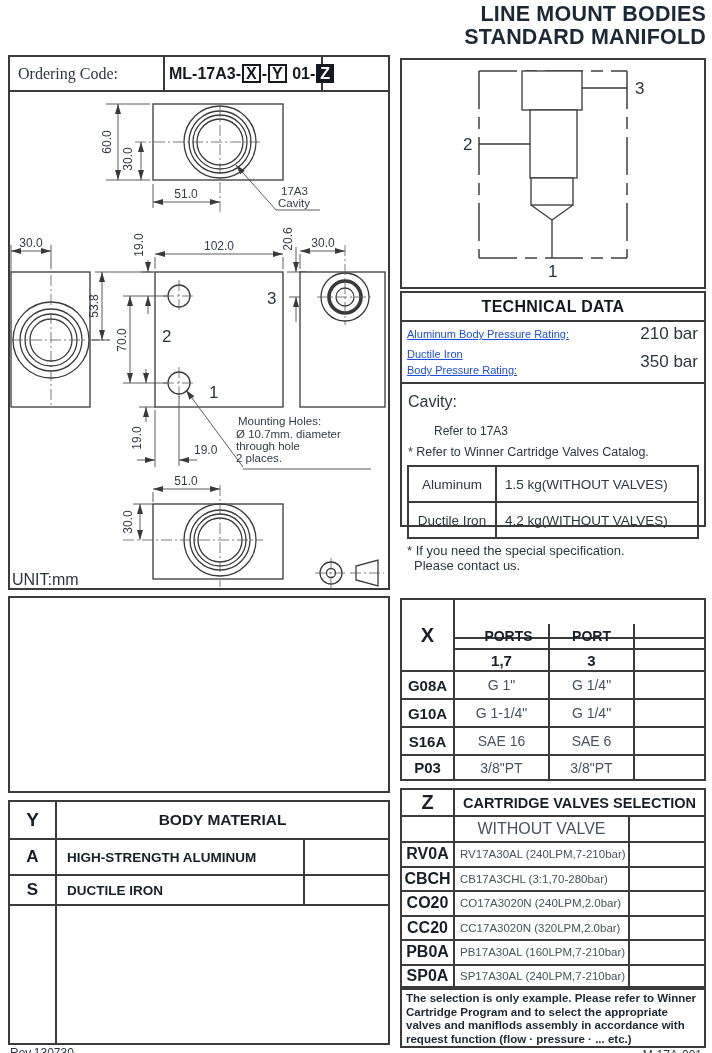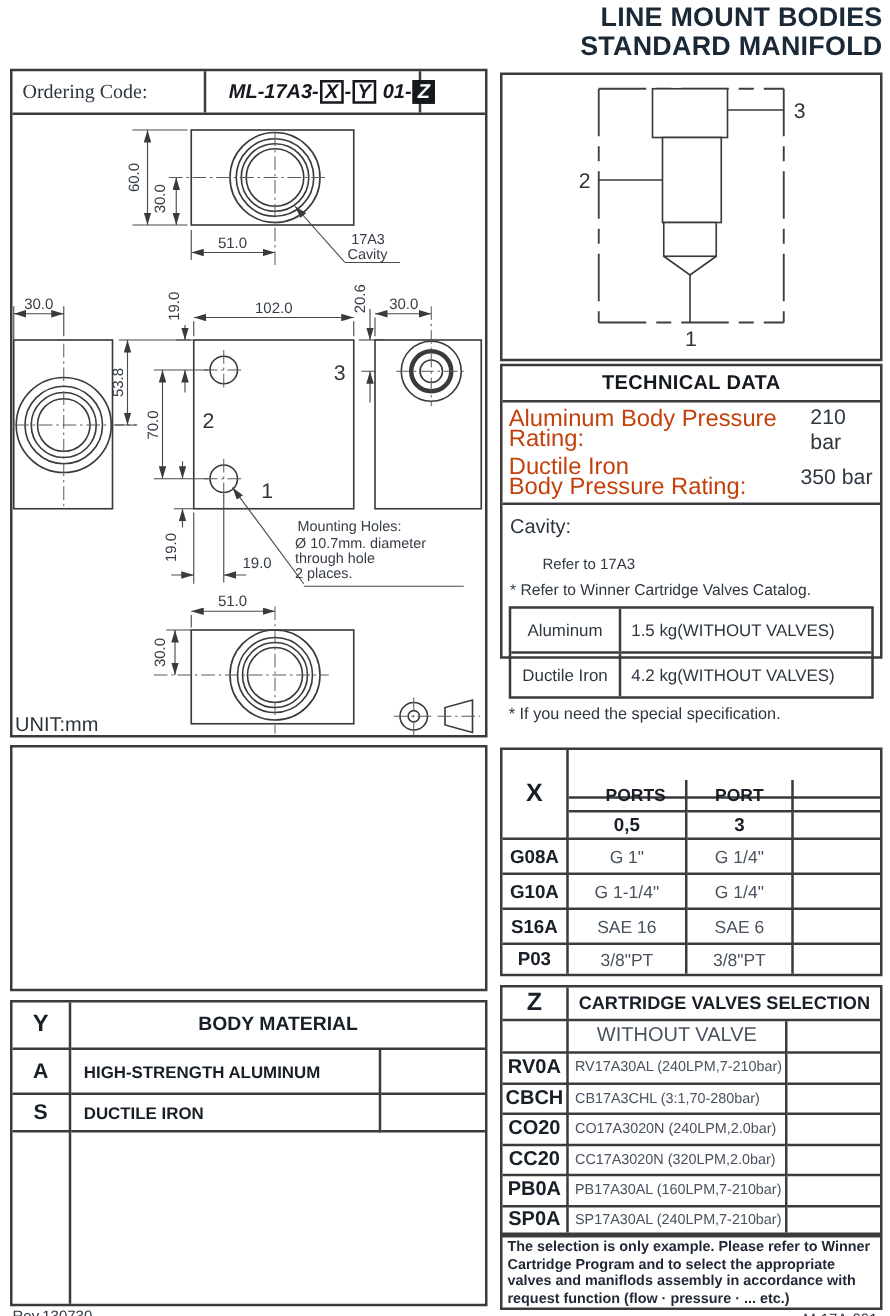--- a/index.html
+++ b/index.html
@@ -9,31 +9,31 @@
 
   
   .title{position:absolute;top:3px;right:6px;text-align:right;font-weight:bold;
          font-size:21.5px;line-height:23px;color:#1b2836;letter-spacing:.2px;}
 
   
   .ord-row{display:flex;height:33px;border-bottom:2px solid #3b3b3b;align-items:stretch;}
   .ord-label{width:145px;border-right:2px solid #3b3b3b;font-size:16px;display:flex;
              align-items:center;padding-left:8px;color:#2e3640;font-family:Liberation Serif, serif;}
   .ord-code{width:152px;border-right:2px solid #3b3b3b;display:flex;align-items:center;
-            padding-left:18px;font-weight:bold;font-size:16px;color:#15191f;white-space:pre;font-style:italic;}
+            padding-left:4px;font-weight:bold;font-size:16px;color:#15191f;white-space:pre;}
   .codebox{display:inline-block;border:2px solid #15191f;line-height:15px;padding:0 2px;
            margin:0 1px;font-weight:800;}
   .codebox.inv{background:#15191f;color:#fff;border-color:#15191f;}
   .ord-empty{flex:1;}
 
   
   .td-header{height:27px;line-height:27px;text-align:center;font-weight:bold;font-size:16px;
              border-bottom:2px solid #3b3b3b;color:#14191f;letter-spacing:.3px;}
   .td-prow{display:flex;justify-content:space-between;align-items:center;padding:2px 6px 0 5px;}
-  .td-plabel{font-size:19px;line-height:16px;color:#c2410c;}
+  .td-plabel{font-size:11px;line-height:16px;color:#1d4ed8;text-decoration:underline;}
   .td-pvalue{font-size:17px;color:#2e3640;}
   .td-sep{border-bottom:2px solid #3b3b3b;margin-top:4px;}
   .td-cavity{font-size:16px;margin:9px 0 0 6px;}
   .td-refer{font-size:12px;margin:13px 0 0 32px;}
   .td-note{font-size:12.5px;margin:7px 0 0 6px;color:#2e3640;}
   .wt-table{margin:6px 5px 0 5px;border:2px solid #3b3b3b;}
   .wt-row{display:flex;height:34px;align-items:center;}
   .wt-row + .wt-row{border-top:2px solid #3b3b3b;}
   .wt-mat{width:86px;border-right:2px solid #3b3b3b;align-self:stretch;display:flex;
           align-items:center;justify-content:center;font-size:13.5px;}
@@ -279,31 +279,32 @@
         <div class="wt-mat">Aluminum</div>
         <div class="wt-val">1.5  kg(WITHOUT VALVES)</div>
       </div>
       <div class="wt-row">
         <div class="wt-mat">Ductile Iron</div>
         <div class="wt-val">4.2  kg(WITHOUT VALVES)</div>
       </div>
     </div>
     <div class="td-contact">
       <div>* If you need the special specification.</div>
+      <div class="l2">Please contact us.</div>
     </div>
   </div>
 
   <div class="box" style="left:400px;top:598px;width:306px;height:183px;">
     <div class="grid ps-grid">
       <div class="cell br bb bold" style="grid-row:1/4;font-size:20px;">X</div>
       <div class="cell bb bold" style="grid-column:2/5;font-size:15px;margin-top:37px;">PORT SIZE</div>
       <div class="cell br bb bold" style="font-size:14px;padding-left:14px;">PORTS</div>
       <div class="cell br bb bold" style="font-size:14px;">PORT</div>
       <div class="cell bb"></div>
-      <div class="cell br bb bold" style="font-size:15px;">0,5</div>
+      <div class="cell br bb bold" style="font-size:15px;">1,7</div>
       <div class="cell br bb bold" style="font-size:15px;">3</div>
       <div class="cell bb"></div>
 
       <div class="cell br bb bold" style="font-size:15px;">G08A</div>
       <div class="cell br bb val" style="font-size:14px;">G 1"</div>
       <div class="cell br bb val" style="font-size:14px;">G 1/4"</div>
       <div class="cell bb"></div>
 
       <div class="cell br bb bold" style="font-size:15px;">G10A</div>
       <div class="cell br bb val" style="font-size:14px;">G 1-1/4"</div>

